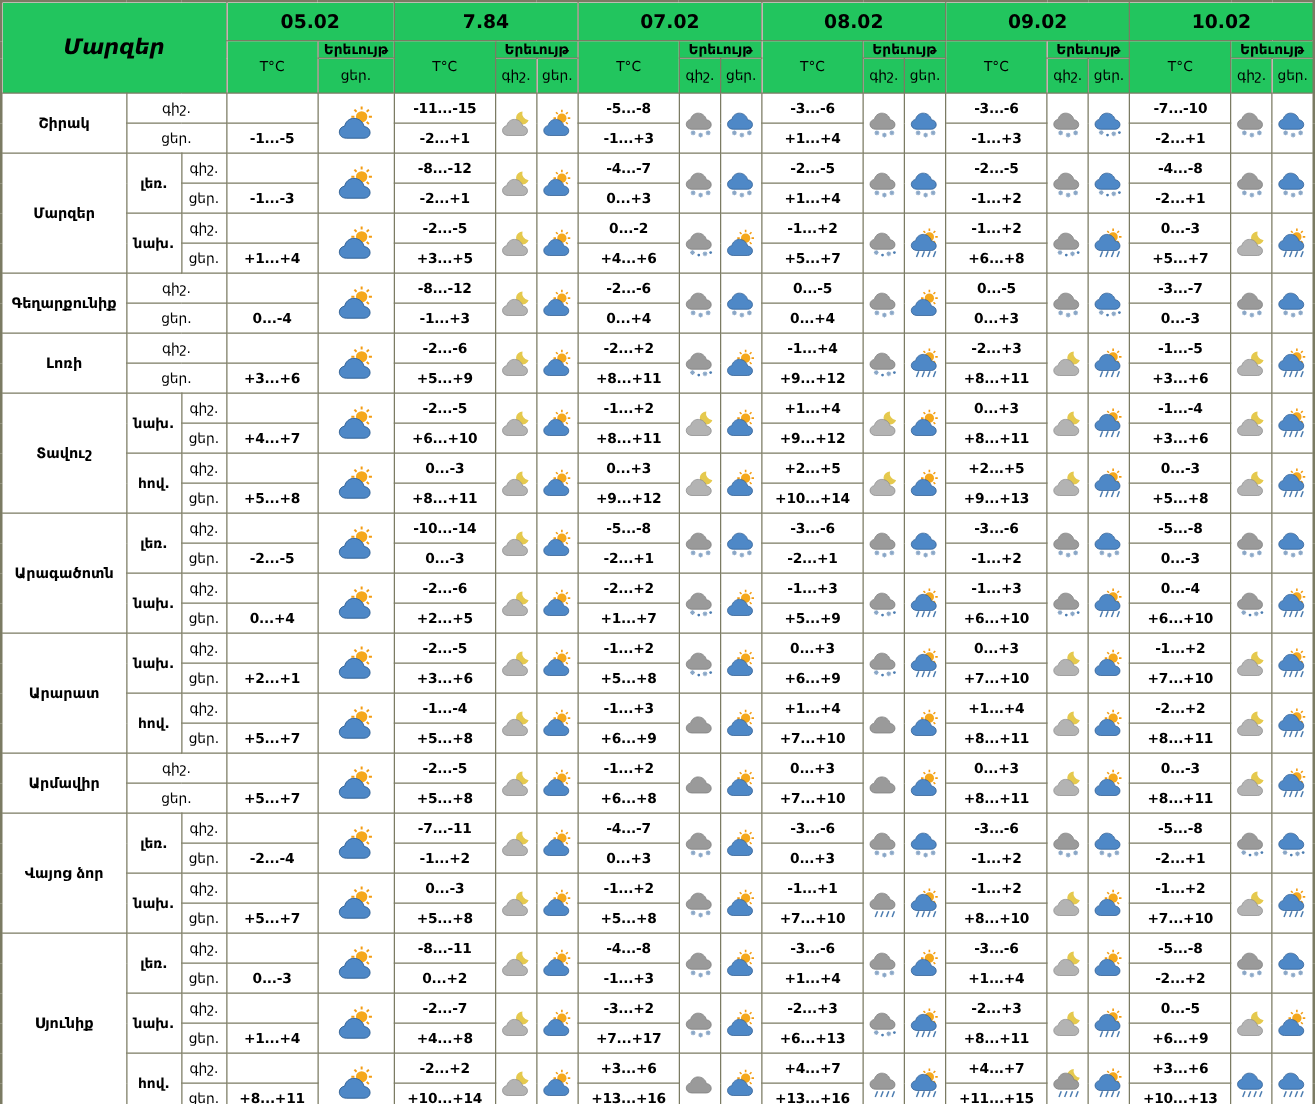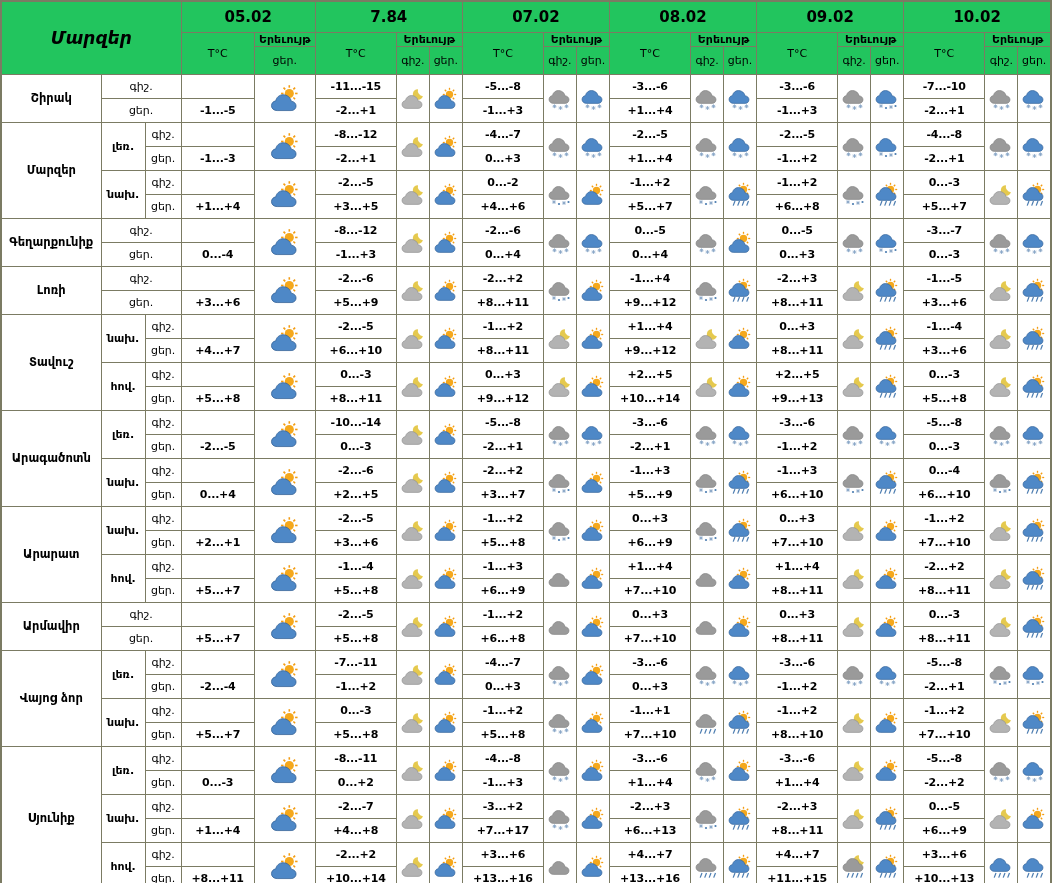--- a/index.html
+++ b/index.html
@@ -828,21 +828,21 @@
         <td class="icon" rowspan="2">
           <svg width="26" height="26">
             <use href="#icon-scr"></use>
           </svg>
         </td>
       </tr>
       <tr>
         <td class="daypart">ցեր.</td>
         <td class="temp">0...+4</td>
         <td class="temp">+2...+5</td>
-        <td class="temp">+3...+7</td>
+        <td class="temp">+1...+7</td>
         <td class="temp">+5...+9</td>
         <td class="temp">+6...+10</td>
         <td class="temp">+6...+10</td>
       </tr>
       <tr class="rstart">
         <td class="region" rowspan="4">Արարատ</td>
         <td class="terrain" rowspan="2">նախ.</td>
         <td class="daypart">գիշ.</td>
         <td class="temp"></td>
         <td class="icon" rowspan="2">

